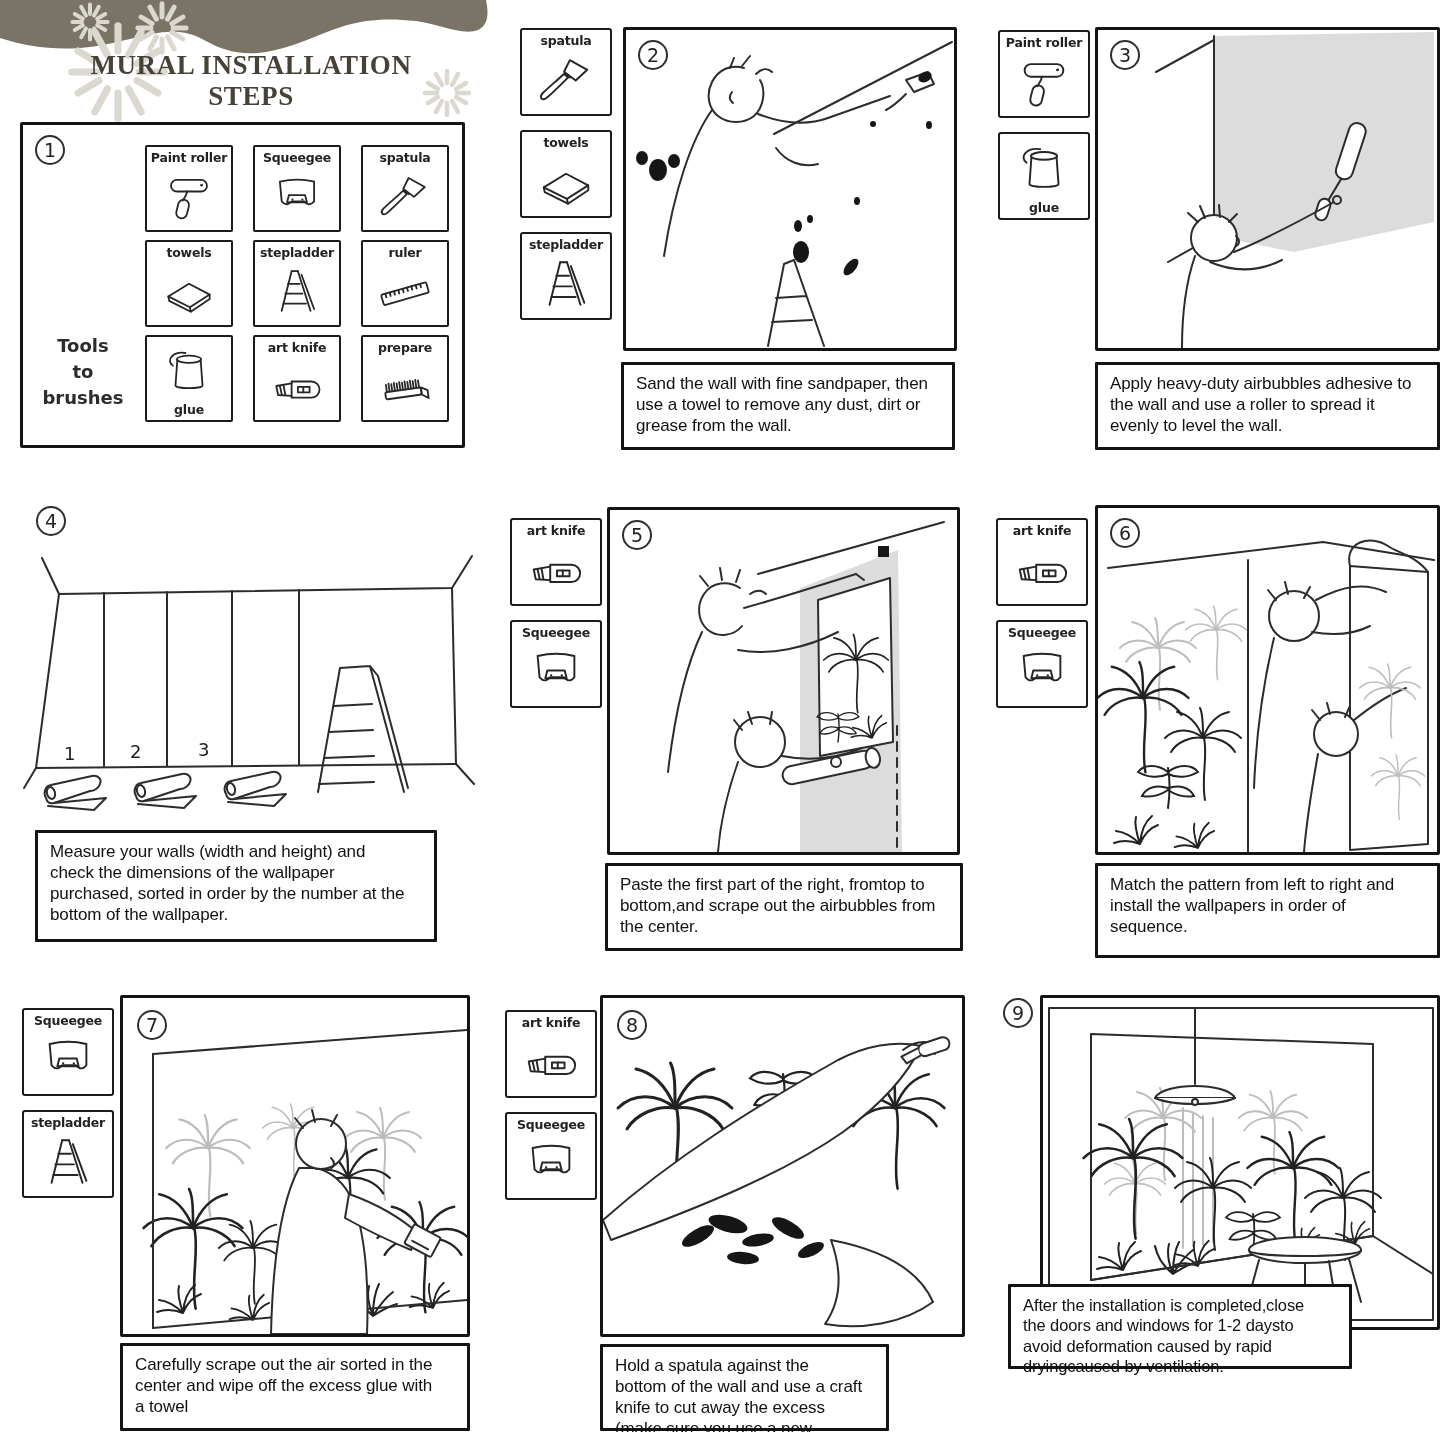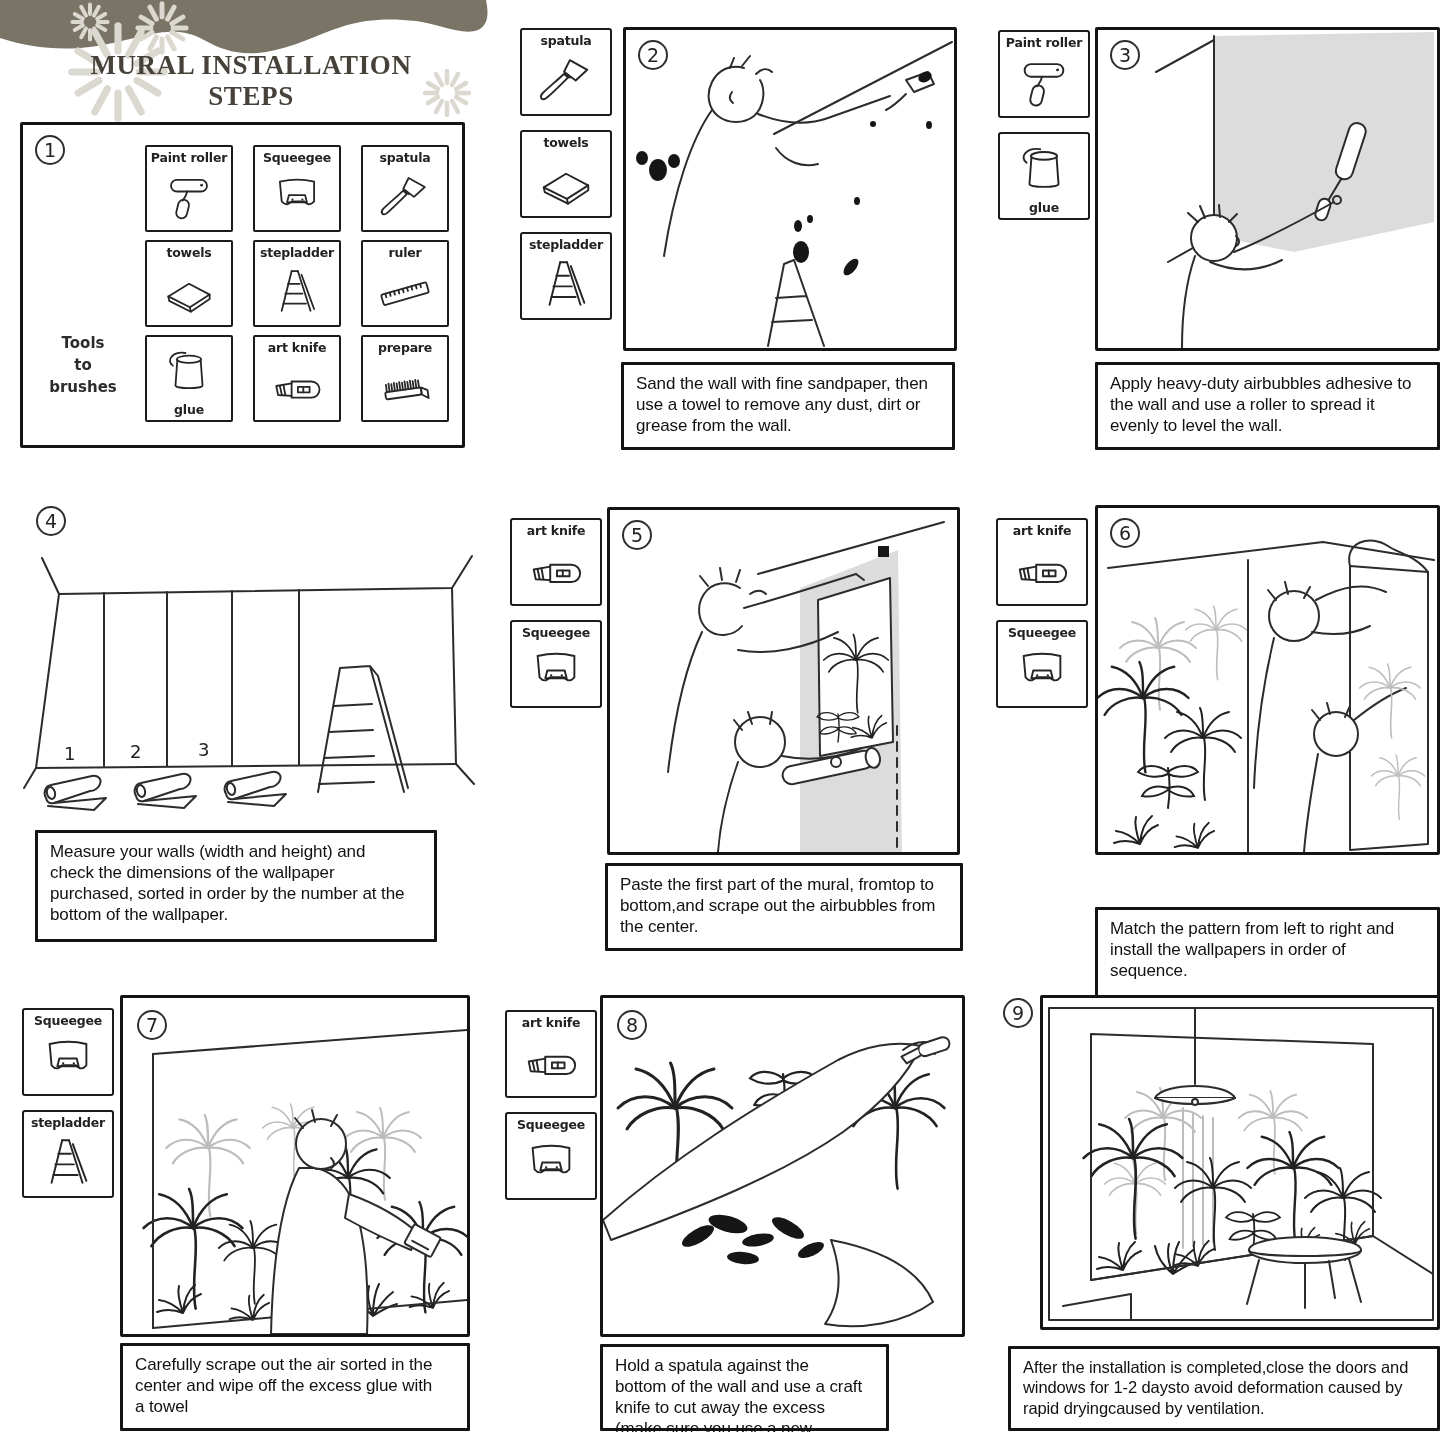--- a/index.html
+++ b/index.html
@@ -33,21 +33,21 @@
     white-space:nowrap;font-weight:bold; }
   .chip-icon { flex:1; width:58px; }
 
   
   .tools-grid { position:absolute; left:122px; top:20px; display:grid;
     grid-template-columns:repeat(3, 88px); grid-auto-rows:87px; column-gap:20px; row-gap:8px; }
   .toolcell { border:2.5px solid #1b1b1b; border-radius:2px; background:#fff;
     display:flex; flex-direction:column; align-items:center; padding:3px 2px; }
   .toolcell .chip-icon { width:54px; }
   .tools-heading { position:absolute; left:8px; top:208px; width:104px; text-align:center;
-    font-family:"DejaVu Sans", sans-serif; font-weight:700; font-size:15px; color:#2c2c2c; line-height:1.45; }
+    font-family:"DejaVu Sans", sans-serif; font-weight:700; font-size:18px; color:#2c2c2c; line-height:1.45; }
 
   .scene { position:absolute; inset:0; width:100%; height:100%; }
   .sk { stroke:#2c2c2c; stroke-width:2; fill:none; stroke-linecap:round; stroke-linejoin:round; }
   .wfill { fill:#fff; }
   .ink { fill:#161616; stroke:none; }
   .dk { stroke:#222; stroke-width:2; fill:none; stroke-linecap:round; }
   .lt { stroke:#bdbdbd; stroke-width:2; fill:none; stroke-linecap:round; }
   .hand { font:18px "DejaVu Sans", sans-serif; fill:#222; stroke:none; }
   .defs-holder { position:absolute; width:0; height:0; overflow:hidden; }
 </style>
@@ -373,21 +373,21 @@
       <path d="M172,246 C202,252 228,248 252,238"></path>
       <g transform="rotate(-12 220 258)">
         <rect x="172" y="248" width="92" height="18" rx="9" class="wfill"></rect>
         <ellipse cx="264" cy="257" rx="7" ry="10" class="wfill"></ellipse>
       </g>
       <circle cx="226" cy="252" r="5" class="wfill"></circle>
     </g>
     <rect class="ink" x="268" y="36" width="11" height="11"></rect>
   </svg>
 </div>
-<div class="caption" style="left:605px; top:863px; width:358px; height:88px;">Paste the first part of the mural, fromtop to bottom,and scrape out the airbubbles from the center.</div>
+<div class="caption" style="left:605px; top:863px; width:358px; height:88px;">Paste the first part of the right, fromtop to bottom,and scrape out the airbubbles from the center.</div>
 
 <div class="chip" style="left:996px; top:518px;">
   <span class="chip-label">art knife</span>
   <svg class="chip-icon" viewBox="0 0 60 60">
       <use href="#i-artknife"></use>
     </svg>
 </div>
 <div class="chip" style="left:996px; top:620px;">
   <span class="chip-label">Squeegee</span>
   <svg class="chip-icon" viewBox="0 0 60 60">
@@ -422,21 +422,21 @@
       <path d="M222,212 L214,202 M232,206 L229,195 M247,209 L252,198"></path>
       <path d="M256,212 C276,196 292,186 308,180"></path>
       <path d="M220,246 C212,290 208,320 206,344"></path>
     </g>
     <g class="lt">
       <use href="#palm" transform="translate(292,180) scale(0.8)"></use>
       <use href="#palm" transform="translate(300,268) scale(0.7)"></use>
     </g>
   </svg>
 </div>
-<div class="caption" style="left:1095px; top:863px; width:345px; height:95px;margin-top:44px;">Match the pattern from left to right and install the wallpapers in order of sequence.</div>
+<div class="caption" style="left:1095px; top:863px; width:345px; height:95px;">Match the pattern from left to right and install the wallpapers in order of sequence.</div>
 
 <div class="chip" style="left:22px; top:1008px;">
   <span class="chip-label">Squeegee</span>
   <svg class="chip-icon" viewBox="0 0 60 60">
       <use href="#i-squeegee"></use>
     </svg>
 </div>
 <div class="chip" style="left:22px; top:1110px;">
   <span class="chip-label">stepladder</span>
   <svg class="chip-icon" viewBox="0 0 60 60">
@@ -550,13 +550,13 @@
       <path d="M112,100 C130,108 174,108 192,100" class="wfill"></path>
       <circle cx="152" cy="104" r="3" class="wfill"></circle>
       <path d="M48,282 L330,238 M330,238 L390,276"></path>
       <path d="M88,296 L88,322 M88,296 L20,308"></path>
       <ellipse cx="262" cy="252" rx="56" ry="13" class="wfill"></ellipse>
       <path d="M206,252 C206,260 318,260 318,252"></path>
       <path d="M216,262 L204,306 M262,265 L262,310 M306,261 L318,304 M286,263 L292,300"></path>
     </g>
   </svg>
 </div>
-<div class="caption small" style="left:1008px; top:1346px; width:432px; height:85px;">After the installation is completed,close the doors and windows for 1-2 daysto avoid deformation caused by rapid dryingcaused by ventilation.</div>
+<div class="caption small" style="left:1008px; top:1284px; width:344px; height:85px;">After the installation is completed,close the doors and windows for 1-2 daysto avoid deformation caused by rapid dryingcaused by ventilation.</div>
 
 </body></html>

